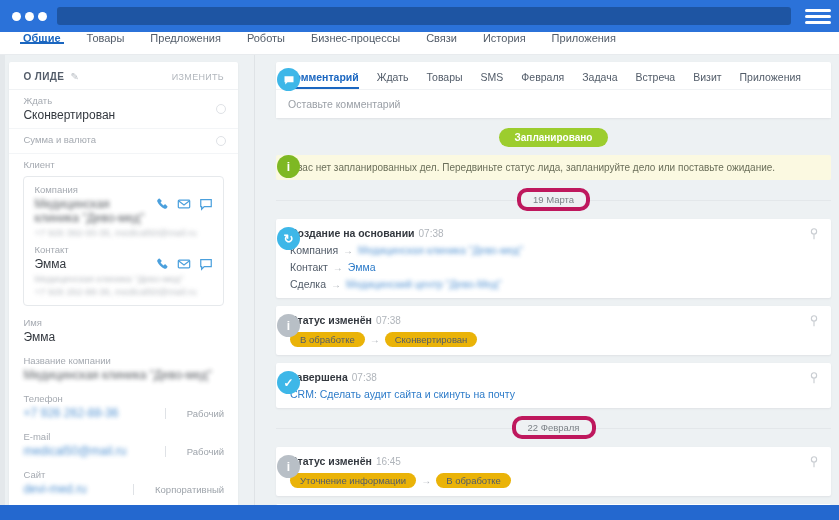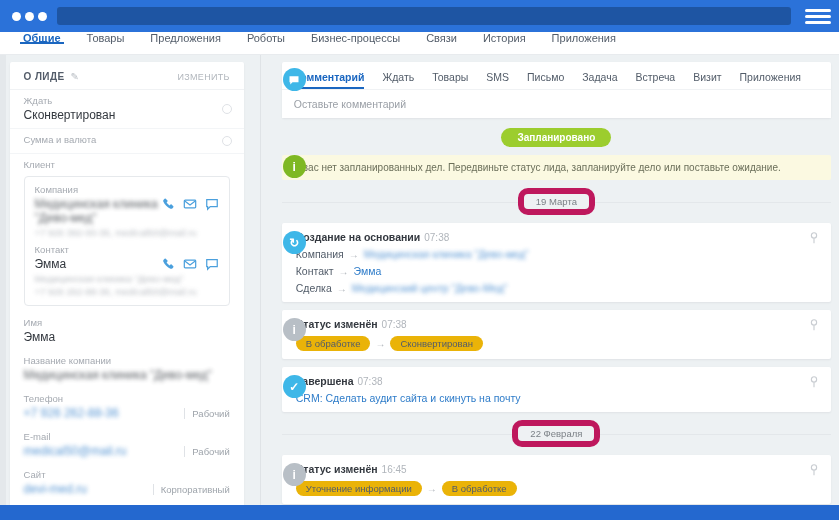--- a/index.html
+++ b/index.html
@@ -43,39 +43,39 @@
   .blur { filter:blur(2px); opacity:.8; }
   .client-box { border:1px solid #e6e9ec; border-radius:4px; margin:2px 14px 6px; padding:7px 10px 8px; }
   .client-row { margin-bottom:6px; }
   .client-top { display:flex; align-items:flex-start; }
   .client-name { font-size:12px; color:#33383f; }
   .client-sub { font-size:9.5px; color:#a5aab1; margin-top:2px; }
   .cicons { margin-left:auto; display:flex; gap:8px; }
   .cicon { width:14px; height:14px; color:#4ba0dd; cursor:pointer; }
   .cicon svg { width:100%; height:100%; }
   .typed { display:flex; align-items:center; }
-  .type-tag { margin-left:auto; font-size:9.5px; color:#9ea4ab; border-left:1px solid #dfe2e6; padding-left:7px; }
+  .type-tag { margin-left:auto; font-size:9.5px; color:#9ea4ab; border-left:1px solid #dfe2e6; padding-left:21px; }
   .fld-footer { display:flex; gap:14px; padding:6px 14px 9px; }
 
   
   .tl-icon { position:absolute; left:1px; width:23px; height:23px; border-radius:50%; color:#fff; display:flex; align-items:center; justify-content:center; font-size:12px; font-weight:bold; z-index:2; }
   .composer-wrap, .entry-wrap, .notice-wrap { position:relative; }
   .composer { margin-bottom:10px; }
   .ctabs { display:flex; padding:6px 12px 0; border-bottom:1px solid #f0f2f4; }
   .ctab { padding:3px 0 6px; margin-right:18px; color:#525c69; cursor:pointer; position:relative; font-size:10.5px; }
   .ctab.active { color:#1a66c0; font-weight:bold; }
   .ctab.active::after { content:""; position:absolute; left:0; right:0; bottom:0; height:2px; background:#1a66c0; }
   .cinput { width:100%; border:0; outline:0; padding:8px 12px; font-size:10.5px; font-family:"Liberation Sans",sans-serif; color:#424852; }
   .cinput::placeholder { color:#9ba0a7; }
   .planned-row { text-align:center; margin:2px 0 8px; }
   .planned-btn { display:inline-block; background:#9ccd2e; color:#fff; font-weight:bold; font-size:10px; padding:4px 16px; border-radius:12px; cursor:pointer; border:0; }
   .notice { background:#fbf9e1; border-radius:2px; padding:7px 12px; font-size:10px; color:#6b6f5a; margin-bottom:8px; }
   .date-row { text-align:center; margin:4px 0 8px; position:relative; }
   .date-row::before { content:""; position:absolute; left:0; right:0; top:50%; height:1px; background:#e3e7ea; }
-  .date-chip { position:relative; display:inline-block; background:#eef1f3; border:6px solid #be185d; border-radius:10px; padding:2px 12px; font-size:9.5px; color:#7b8086; }
+  .date-chip { position:relative; display:inline-block; background:#eef1f3; border:4px solid #be185d; border-radius:10px; padding:2px 12px; font-size:9.5px; color:#7b8086; }
   .entry { padding:8px 30px 8px 14px; position:relative; margin-bottom:8px; }
   .entry-title { font-size:10.5px; font-weight:bold; color:#33383f; }
   .entry-time { font-weight:normal; color:#b0b5bb; margin-left:4px; font-size:10px; }
   .entry-line { margin-top:5px; font-size:10.5px; color:#525c69; }
   .row-arrow::before, .badge-arrow::before { content:"\2192"; color:#b0b5bb; margin:0 5px; font-size:10px; }
   .badge { display:inline-block; background:#eab308; border-radius:10px; padding:2px 10px; font-size:9.5px; color:#525c69; }
   .badges { margin-top:6px; }
   .pin { position:absolute; right:10px; top:8px; width:14px; height:14px; cursor:pointer; color:#c9cdd2; }
   .pin svg { width:100%; height:100%; }
   .ic-blue { background:#3eb7e8; }
@@ -231,21 +231,21 @@
           <svg width="12" height="12" viewBox="0 0 16 16">
             <path fill="#fff" d="M2 3h12v8H6l-3 3v-3H2z"></path>
           </svg>
         </span>
       <div class="card composer">
         <div class="ctabs">
           <div class="ctab active">Комментарий</div>
           <div class="ctab">Ждать</div>
           <div class="ctab">Товары</div>
           <div class="ctab">SMS</div>
-          <div class="ctab">Письмо</div>
+          <div class="ctab">Февраля</div>
           <div class="ctab">Задача</div>
           <div class="ctab">Встреча</div>
           <div class="ctab">Визит</div>
           <div class="ctab">Приложения</div>
         </div>
         <input class="cinput" placeholder="Оставьте комментарий" style="">
       </div>
     </div>
 
     <div class="planned-row">

